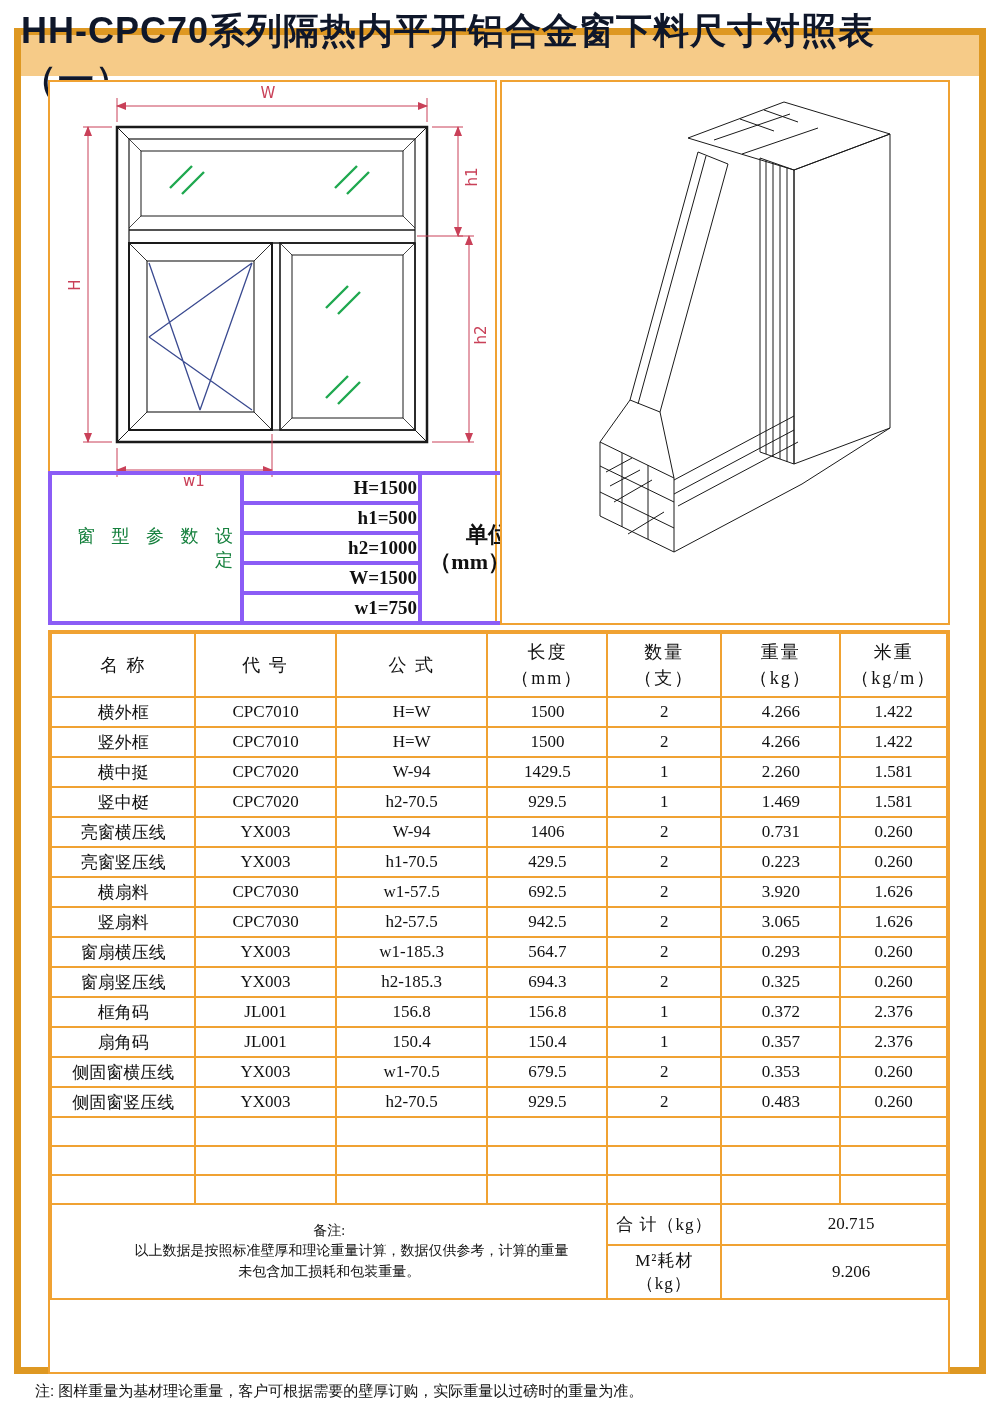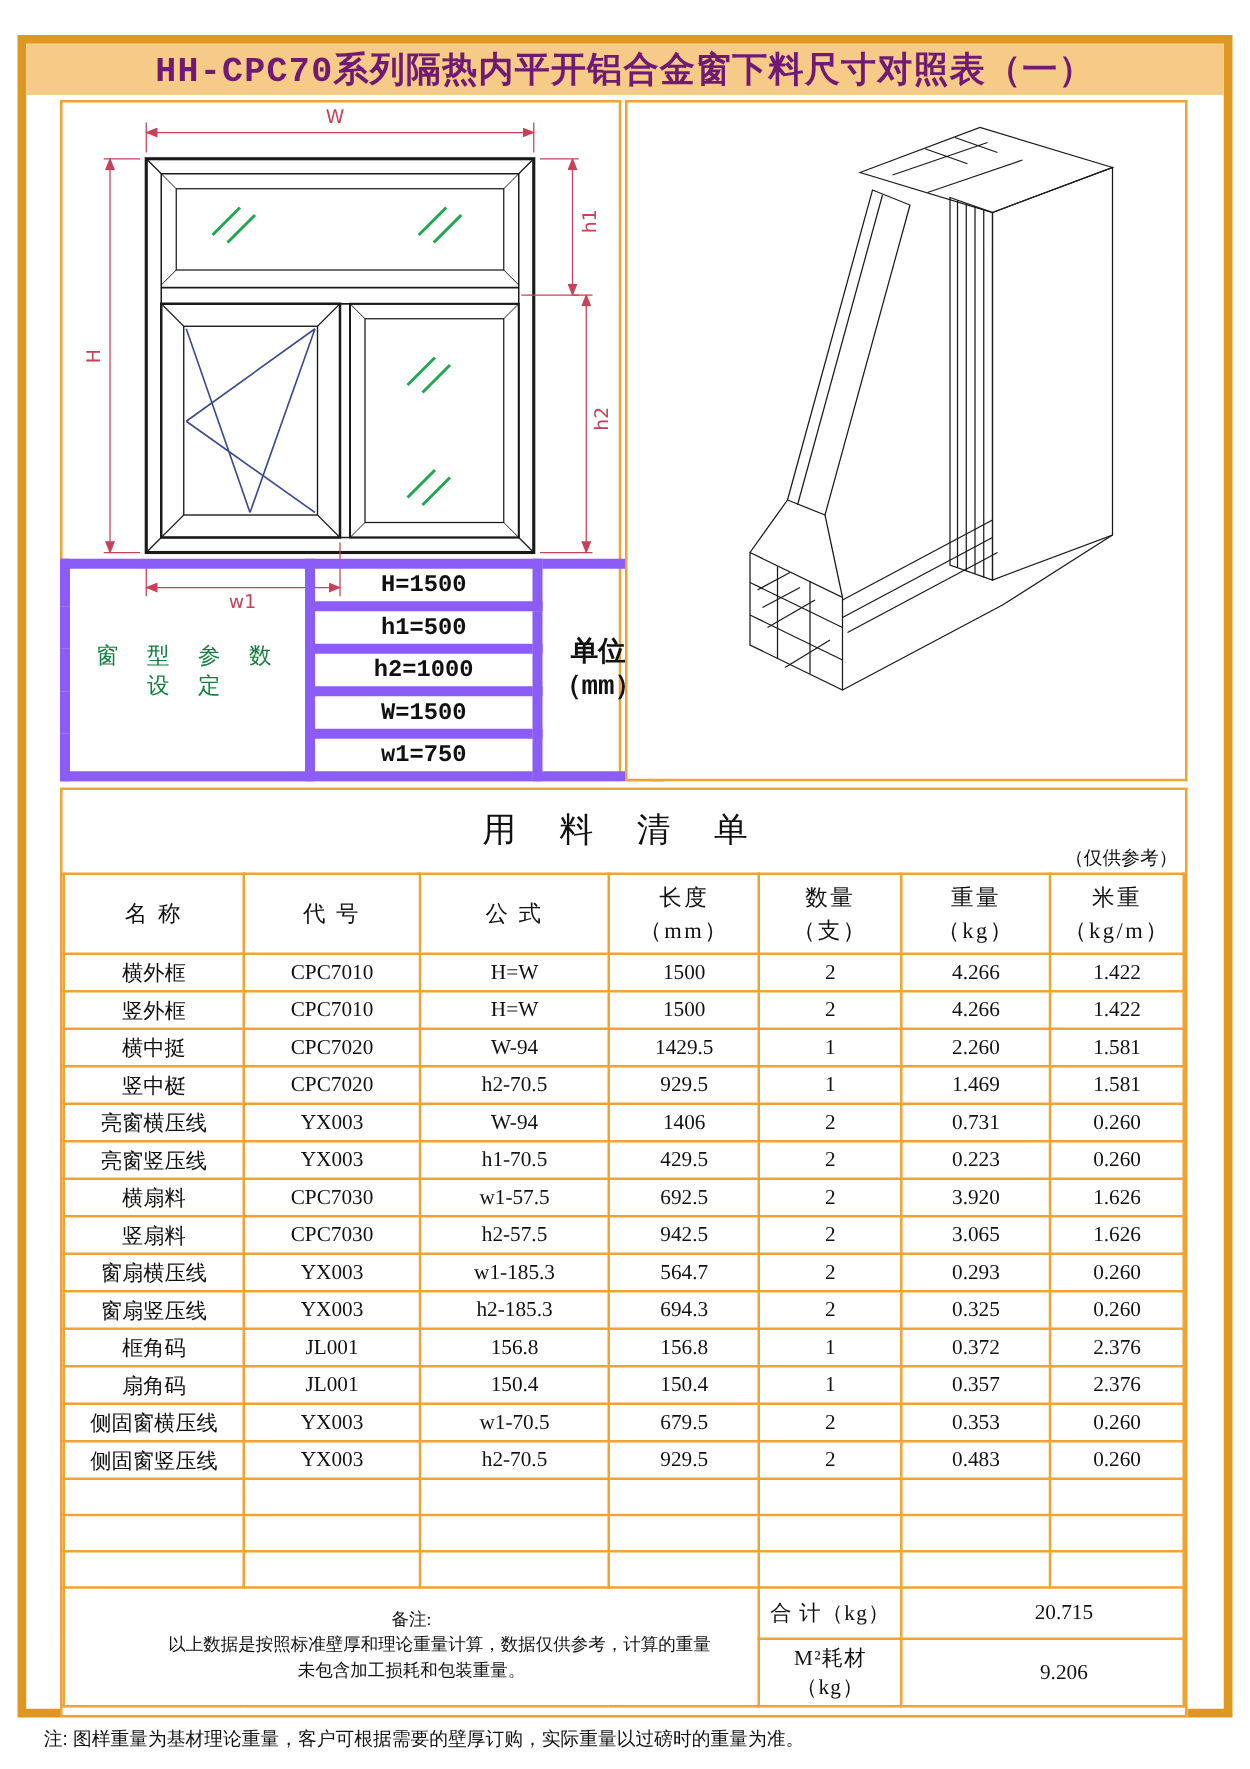--- a/index.html
+++ b/index.html
@@ -5,31 +5,31 @@
   html,body{margin:0;padding:0;}
   body{
     width:1000px;height:1415px;position:relative;background:#ffffff;
     font-family:"Liberation Sans","DejaVu Sans",sans-serif;color:#111;
   }
   
   #outer-frame{position:absolute;left:14px;top:28px;width:972px;height:1346px;
     box-sizing:border-box;border:7px solid #DE9822;background:#fff;}
   #title-band{position:absolute;left:21px;top:35px;width:958px;height:41px;
     background:#F6CB88;display:flex;align-items:center;justify-content:center;}
-  #title-band .t{font-size:28px;font-weight:bold;letter-spacing:1px;color:#701a75;
-    font-family:Liberation Mono, monospace;}
+  #title-band .t{font-size:36px;font-weight:bold;letter-spacing:1px;color:#0f172a;
+    font-family:Liberation Sans, sans-serif;}
 
   .box{position:absolute;box-sizing:border-box;border:2px solid #F0A232;background:#fff;}
   #left-box{left:48px;top:80px;width:449px;height:545px;}
   #right-box{left:500px;top:80px;width:450px;height:545px;}
 
   
   #params-table{position:absolute;left:-2px;bottom:-2px;width:449px;border-collapse:collapse;table-layout:fixed;}
-  #params-table td{border:8px solid #8b5cf6;height:24px;text-align:center;vertical-align:middle;
-    font-family:Liberation Mono, monospace;}
+  #params-table td{border:4px solid #8b5cf6;height:24px;text-align:right;vertical-align:middle;
+    font-family:Liberation Serif, serif;}
   td.param-label{width:186px;font-size:18px;letter-spacing:6px;color:#15803d;}
   td.param-value{width:172px;font-size:19px;font-weight:bold;}
   td.param-unit{width:87px;font-size:22px;font-weight:bold;line-height:1.25;}
 
   #section-caption{position:absolute;left:0;right:0;bottom:0;height:38px;border-top:2px solid #F0A232;
     display:flex;align-items:center;justify-content:center;font-size:19px;letter-spacing:14px;color:#222;
     font-family:"Liberation Serif","DejaVu Serif",serif;}
 
   
   #list-box{left:48px;top:630px;width:902px;height:744px;}
@@ -173,24 +173,20 @@
       <path d="M98,384 L172,420 M98,410 L172,446 M120,371 L120,445 M146,383 L146,457"></path>
       <path d="M104,390 L130,376 M112,420 L150,398 M126,452 L162,430 M108,404 L138,388"></path>
 
       <path d="M172,398 L292,334 M172,412 L292,348 M176,424 L296,360"></path>
       <path d="M172,470 L300,402 L388,346"></path>
     </g>
   </svg>
 </div>
 
 <div id="list-box" class="box">
-  <div id="list-title-wrap">
-    <div id="list-title">用 料 清 单</div>
-    <div id="list-note">（仅供参考）</div>
-  </div>
   <table id="materials-table">
     <colgroup>
       <col class="c1">
         <col class="c2">
         <col class="c3">
         <col class="c4">
       <col class="c5">
         <col class="c6">
         <col class="c7">
     </colgroup>

